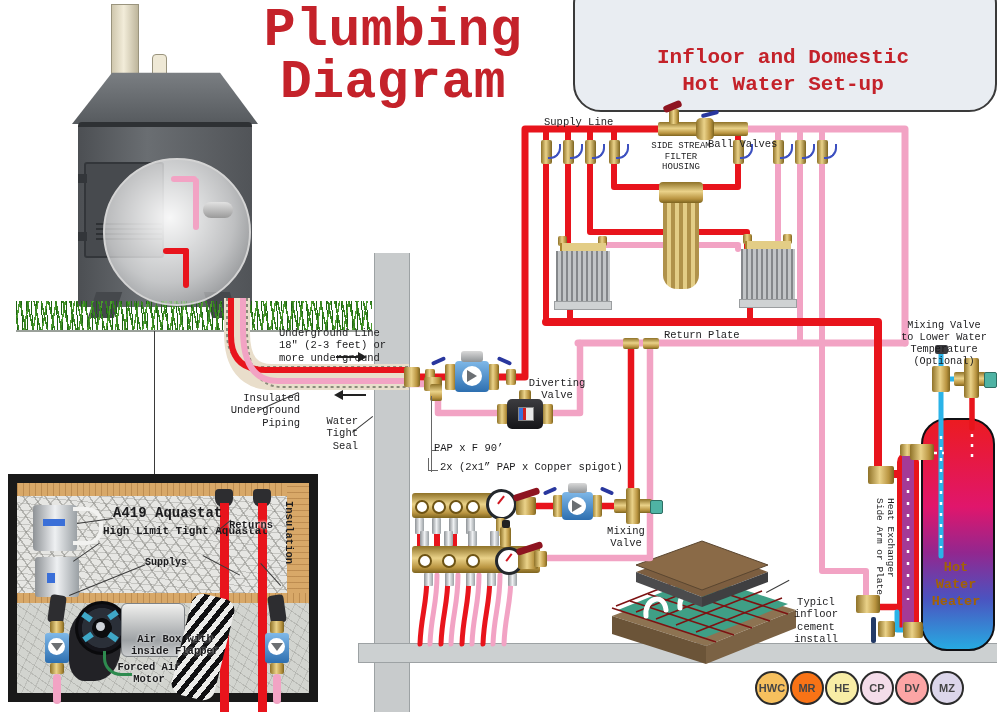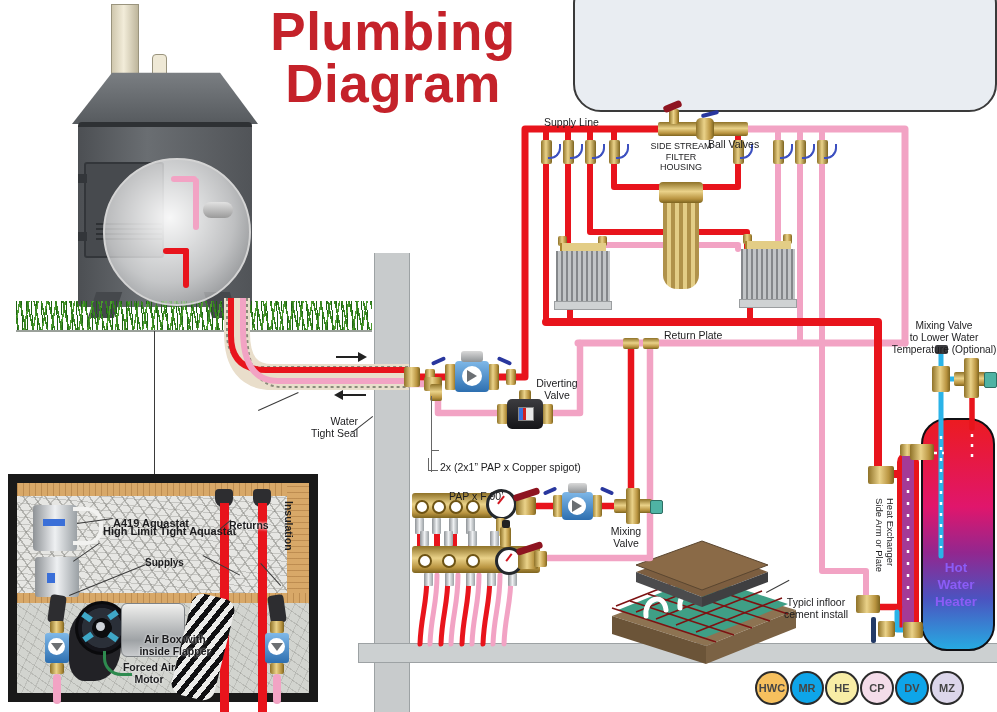--- a/index.html
+++ b/index.html
@@ -1,19 +1,19 @@
 <!DOCTYPE html>
 <html><head>
 <meta charset="utf-8">
 <style>
   html,body{margin:0;padding:0;background:#fff;}
   #stage{position:relative;width:997px;height:712px;background:#fff;overflow:hidden;
          font-family:"Liberation Sans",sans-serif;}
   .abs{position:absolute;}
-  .lbl{position:absolute;font-size:10.5px;color:#1c1c1e;white-space:pre-line;line-height:1.18;}
+  .lbl{position:absolute;font-size:10.5px;color:#1c1c1e;white-space:pre-line;line-height:1.18;font-family:Liberation Mono, monospace;}
   .b{font-weight:bold;}
   .brassH{background:linear-gradient(180deg,#8f7228,#ead289 45%,#b99440 80%,#7d641f);border-radius:2px;}
   .brassV{background:linear-gradient(90deg,#8f7228,#ead289 45%,#b99440 80%,#7d641f);border-radius:2px;}
   .silver{background:linear-gradient(90deg,#8e9296,#eef0f2 50%,#9aa0a4);border-radius:1px;}
   .bvalve{width:11px;height:24px;}
   .bvalve .body{position:absolute;left:0;top:0;width:11px;height:24px;background:linear-gradient(90deg,#8f7228,#ead289 45%,#7d641f);border-radius:2px;}
   .bvalve .handle{position:absolute;left:7px;top:4px;width:11px;height:13px;border:2px solid #3c50c0;border-left:none;border-top:none;border-radius:0 0 11px 0;}
   .lever{position:absolute;background:#29379e;height:4px;border-radius:2px;}
   .gauge{position:absolute;background:#fff;border:3px solid #24282c;border-radius:50%;}
   .gauge i{position:absolute;left:45%;top:12%;width:2px;height:40%;background:#d01620;transform:rotate(38deg);}
@@ -35,20 +35,22 @@
   .wood{background-color:#d8a868;background-image:repeating-linear-gradient(90deg, rgba(120,70,20,.28) 0 1px, transparent 1px 6px);}
   .woodV{background-color:#d8a868;background-image:repeating-linear-gradient(0deg, rgba(120,70,20,.28) 0 1px, transparent 1px 6px);}
   .concrete{background-color:#d2d4cf;background-image:repeating-linear-gradient(35deg, rgba(110,110,105,.25) 0 1px, transparent 1px 8px),repeating-linear-gradient(-65deg, rgba(110,110,105,.2) 0 1px, transparent 1px 10px);}
 </style>
 </head>
 <body>
 
 <div id="stage">
 
   <div class="abs" style="left:573px;top:-24px;width:420px;height:132px;background:#e9edf2;border:2px solid #3a3a3a;border-radius:28px;"></div>
+  <div class="lbl b" style="left:593px;top:44px;width:380px;text-align:center;font-size:21px;color:#c4222a;line-height:1.3;">Infloor and Domestic
+Hot Water Set-up</div>
 
   <div class="abs" style="left:111px;top:4px;width:26px;height:120px;background:linear-gradient(90deg,#cfc7ae,#f2ecd9 45%,#beb69c);border:1px solid #9a947e;"></div>
   <div class="abs" style="left:104px;top:102px;width:40px;height:32px;background:radial-gradient(circle at 40% 35%,#f4eedd,#c9c1a6);border-radius:50%;border:1px solid #9a947e;"></div>
   <div class="abs" style="left:152px;top:54px;width:13px;height:22px;background:#efe9d6;border:1px solid #9a947e;border-radius:4px 4px 0 0;"></div>
   <div class="abs" style="left:62px;top:70px;width:200px;height:54px;background:linear-gradient(180deg,#7c8084,#565a5e);clip-path:polygon(5% 100%,25% 5%,79% 5%,98% 100%);"></div>
   <div class="abs" style="left:78px;top:122px;width:174px;height:180px;background:linear-gradient(90deg,#4c4f53,#6a6e72 40%,#515458);border-radius:4px;border-top:5px solid #2e3134;"></div>
   <div class="abs" style="left:84px;top:162px;width:76px;height:92px;background:#474a4e;border:2px solid #33363a;border-radius:3px;"></div>
   <div class="abs" style="left:78px;top:174px;width:9px;height:9px;background:#33363a;"></div>
   <div class="abs" style="left:78px;top:232px;width:9px;height:9px;background:#33363a;"></div>
   <div class="abs" style="left:96px;top:222px;width:66px;height:18px;background:repeating-linear-gradient(0deg,#2e3134 0 2px,transparent 2px 5px);"></div>
@@ -331,36 +333,42 @@
 
   <div class="lbl b" style="left:238px;top:6px;width:310px;text-align:center;font-size:53px;color:#c4222a;line-height:.98;letter-spacing:.5px;">Plumbing
 Diagram</div>
 
   <div class="lbl" style="left:544px;top:116px;">Supply Line</div>
   <div class="lbl" style="left:638px;top:141px;width:86px;text-align:center;font-size:9px;">SIDE STREAM
 FILTER
 HOUSING</div>
   <div class="lbl" style="left:708px;top:138px;">Ball Valves</div>
   <div class="lbl" style="left:664px;top:329px;">Return Plate</div>
+  <div class="lbl" style="left:279px;top:327px;width:110px;">Underground Line
+18" (2-3 feet) or
+more underground</div>
+  <div class="lbl" style="left:198px;top:392px;width:102px;text-align:right;">Insulated
+Underground
+Piping</div>
   <div class="lbl" style="left:296px;top:415px;width:62px;text-align:right;">Water
 Tight Seal</div>
   <div class="lbl" style="left:528px;top:377px;width:58px;text-align:center;">Diverting
 Valve</div>
-  <div class="lbl" style="left:449px;top:442px;margin-top:48px;">PAP x F 90’</div>
+  <div class="lbl" style="left:434px;top:442px;">PAP x F 90’</div>
   <div class="lbl" style="left:440px;top:461px;">2x (2x1” PAP x Copper spigot)</div>
   <div class="lbl" style="left:598px;top:525px;width:56px;text-align:center;">Mixing
 Valve</div>
   <div class="lbl" style="left:891px;top:320px;width:106px;text-align:center;font-size:10.2px;">Mixing Valve
 to Lower Water
 Temperature (Optional)</div>
   <div class="lbl vtext" style="left:874px;top:498px;height:120px;font-size:9.5px;">Side Arm or Plate
 Heat Exchanger</div>
   <div class="lbl" style="left:778px;top:596px;width:76px;text-align:center;">Typicl infloor
 cement install</div>
-  <div class="lbl b" style="left:928px;top:560px;width:56px;text-align:center;font-size:13.5px;color:#8b5cf6;line-height:1.25;">Hot
+  <div class="lbl b" style="left:928px;top:560px;width:56px;text-align:center;font-size:13.5px;color:#a16207;line-height:1.25;">Hot
 Water
 Heater</div>
 
   <div class="abs hatch" style="left:8px;top:474px;width:310px;height:228px;border:9px solid #191919;box-sizing:border-box;">
     <div class="abs wood" style="left:0;top:0;width:292px;height:13px;"></div>
     <div class="abs woodV" style="left:270px;top:0;width:22px;height:118px;"></div>
     <div class="abs concrete" style="left:0;top:118px;width:292px;height:92px;"></div>
     <div class="abs wood" style="left:0;top:110px;width:292px;height:10px;"></div>
 
     <div class="abs silver" style="left:16px;top:22px;width:44px;height:46px;border-radius:4px;">
@@ -399,50 +407,50 @@
       <div class="abs" style="left:4px;top:10px;width:10px;height:6px;background:#3fa8c8;transform:rotate(35deg);"></div>
       <div class="abs" style="left:30px;top:8px;width:10px;height:6px;background:#3fa8c8;transform:rotate(-35deg);"></div>
       <div class="abs" style="left:30px;top:30px;width:10px;height:6px;background:#3fa8c8;transform:rotate(35deg);"></div>
       <div class="abs" style="left:5px;top:30px;width:10px;height:6px;background:#3fa8c8;transform:rotate(-35deg);"></div>
     </div>
     <div class="abs" style="left:104px;top:120px;width:62px;height:52px;background:linear-gradient(180deg,#f0f0ee,#9ea2a5 70%,#caccce);border-radius:6px;border:1px solid #7e8285;"></div>
     <div class="abs" style="left:86px;top:168px;width:26px;height:22px;border:3px solid #2e8b4f;border-top:none;border-right:none;border-radius:0 0 0 18px;"></div>
     <div class="abs" style="left:164px;top:112px;width:44px;height:104px;transform:rotate(14deg);border-radius:12px;
          background:repeating-linear-gradient(115deg,#101012 0 5px,#ececea 5px 10px);"></div>
 
-    <div class="lbl b" style="left:96px;top:22px;font-size:11px;margin-top:12px;">A419 Aquastat</div>
+    <div class="lbl b" style="left:96px;top:22px;font-size:14px;">A419 Aquastat</div>
     <div class="lbl b" style="left:86px;top:42px;font-size:11px;">High Limit Tight Aquastat</div>
     <div class="lbl b" style="left:128px;top:74px;font-size:10px;">Supplys</div>
     <div class="lbl b" style="left:212px;top:36px;font-size:10.5px;text-shadow:0 0 3px #fff,0 0 3px #fff;">Returns</div>
     <div class="lbl b vtext" style="left:266px;top:18px;height:70px;font-size:10.5px;">Insulation</div>
     <div class="lbl b" style="left:110px;top:150px;width:96px;text-align:center;font-size:10.5px;text-shadow:0 0 3px #fff;">Air Box with
 inside Flapper</div>
     <div class="lbl b" style="left:92px;top:178px;width:80px;text-align:center;font-size:10.5px;text-shadow:0 0 3px #fff;">Forced Air
 Motor</div>
 
     <div class="leader" style="left:60px;top:40px;width:36px;transform:rotate(-8deg);"></div>
     <div class="leader" style="left:56px;top:78px;width:32px;transform:rotate(-35deg);"></div>
     <div class="leader" style="left:52px;top:112px;width:82px;transform:rotate(-22deg);"></div>
     <div class="leader" style="left:186px;top:72px;width:42px;transform:rotate(28deg);"></div>
     <div class="leader" style="left:200px;top:48px;width:18px;transform:rotate(-40deg);"></div>
     <div class="leader" style="left:244px;top:80px;width:30px;transform:rotate(48deg);"></div>
   </div>
 
   <div class="badge" style="left: 755px; top: 671px; background: rgb(246, 192, 94);">
       <span>HWC</span>
     </div>
-  <div class="badge" style="left: 790px; top: 671px; background: #0ea5e9; justify-content: center;">
+  <div class="badge" style="left: 790px; top: 671px; background: #f97316; justify-content: center;">
       <span>MR</span>
     </div>
   <div class="badge" style="left: 825px; top: 671px; background: rgb(248, 237, 166);">
       <span>HE</span>
     </div>
   <div class="badge" style="left: 860px; top: 671px; background: rgb(244, 220, 233);">
       <span>CP</span>
     </div>
-  <div class="badge" style="left: 895px; top: 671px; background: #0ea5e9;">
+  <div class="badge" style="left: 895px; top: 671px; background: #fca5a5;">
       <span>DV</span>
     </div>
   <div class="badge" style="left: 930px; top: 671px; background: rgb(220, 214, 234);">
       <span>MZ</span>
     </div>
 
 </div>
 
 </body></html>

